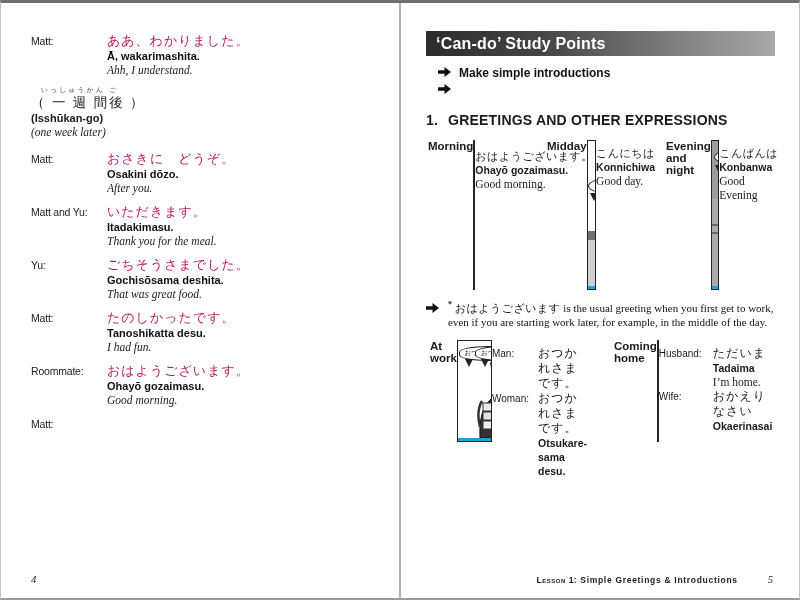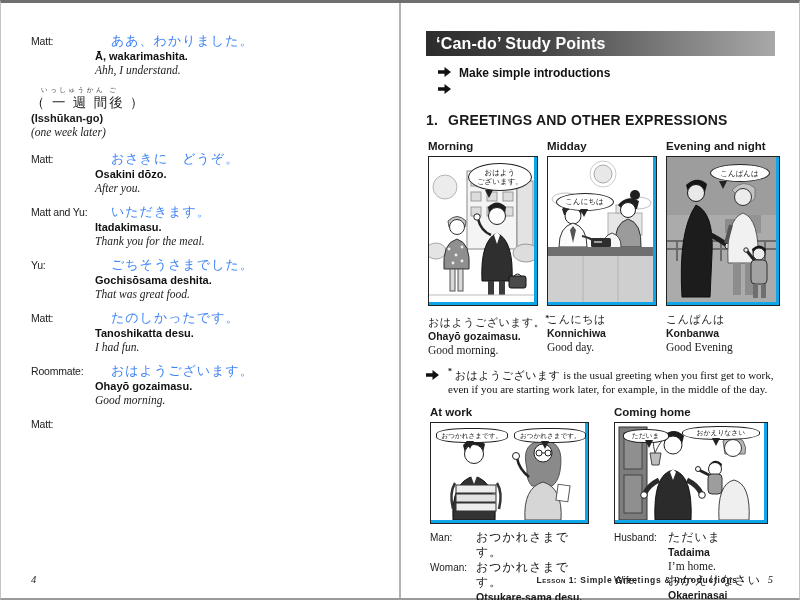--- a/index.html
+++ b/index.html
@@ -5,24 +5,24 @@
   html,body{margin:0;padding:0;width:800px;height:600px;background:#fdfdfd;
     font-family:"Liberation Sans",sans-serif;color:#1a1a1a;overflow:hidden;}
   .spread{position:absolute;inset:0;background:#fff;box-sizing:border-box;
     border:1px solid #c4c4c4;border-top:3px solid #6f6f6f;border-bottom:2px solid #9a9a9a;}
   .gutter{position:absolute;left:398px;top:0;width:2px;height:100%;background:#b2b2b2;}
   .page{position:absolute;top:0;height:100%;box-sizing:border-box;}
   .left-page{left:0;width:398px;padding:30px 10px 0 30px;}
   .right-page{left:400px;width:398px;padding:28px 24px 0 25px;}
 
   
-  .dlg-row{display:flex;margin-bottom:9px;}
+  .dlg-row{display:flex;margin-bottom:9px;gap:12px;}
   .dlg-speaker{width:64px;flex:0 0 64px;font-size:10.5px;letter-spacing:-.2px;color:#222;padding-top:2px;white-space:nowrap;}
-  .dlg-jp{font-size:13px;letter-spacing:1px;line-height:16px;color:#3b82f6;
-    font-family:"Liberation Serif","DejaVu Sans",serif;margin-left:16px;}
+  .dlg-jp{font-size:13px;letter-spacing:1px;line-height:16px;color:#be185d;
+    font-family:"Liberation Serif","DejaVu Sans",serif;}
   .dlg-romaji{font-size:11px;font-weight:bold;line-height:14px;color:#111;}
   .dlg-en{font-size:11.5px;font-style:italic;line-height:14px;
     font-family:"Liberation Serif",serif;color:#222;}
   .interlude{margin:6px 0 12px 0;}
   .furigana{font-size:6.5px;letter-spacing:2.5px;margin-left:10px;color:#333;
     font-family:"Liberation Serif","DejaVu Sans",serif;}
   .interlude-jp{font-size:13.5px;letter-spacing:2px;line-height:16px;
     font-family:"Liberation Serif","DejaVu Sans",serif;}
   .interlude-romaji{font-size:11px;font-weight:bold;line-height:14px;}
   .interlude-en{font-size:11.5px;font-style:italic;line-height:14px;font-family:"Liberation Serif",serif;}
@@ -39,21 +39,21 @@
   .banner{height:25px;background:linear-gradient(90deg,#2c2c2c 0%,#474747 35%,#7d7d7d 70%,#a8a8a8 100%);
     color:#fff;font-size:16px;font-weight:bold;display:flex;align-items:center;
     padding-left:10px;box-sizing:border-box;letter-spacing:.2px;}
   .bullets{margin:10px 0 0 12px;}
   .bullet{display:flex;align-items:center;gap:8px;margin-bottom:3px;
     font-size:12px;font-weight:bold;color:#111;}
   .section-title{margin-top:15px;font-size:14px;font-weight:bold;letter-spacing:.2px;display:flex;gap:10px;}
   .panel-row{display:flex;margin-top:12px;}
   .row1{gap:11px;margin-left:2px;}
   .row2{gap:27px;margin-left:4px;margin-top:10px;}
-  .panel-col{display:flex;flex-direction:column;}
+  .panel-col{display:flex;}
   .panel-header{font-size:11.5px;font-weight:bold;margin-bottom:4px;}
   .panel{position:relative;border:1.5px solid #222;background:#0ea5e9;overflow:hidden;}
   .panel svg{display:block;}
   .bubble{position:absolute;background:#fff;border:1px solid #222;border-radius:50%;
     display:flex;align-items:center;justify-content:center;text-align:center;
     font-size:7px;line-height:1.2;white-space:pre-line;color:#111;padding:1px 4px;box-sizing:border-box;
     font-family:"Liberation Sans","DejaVu Sans",sans-serif;}
   .tail{position:absolute;width:0;height:0;border:4px solid transparent;border-top:8px solid #222;}
   .cap{margin-top:6px;}
   .cap-jp{font-size:11px;letter-spacing:.5px;line-height:14px;white-space:nowrap;

